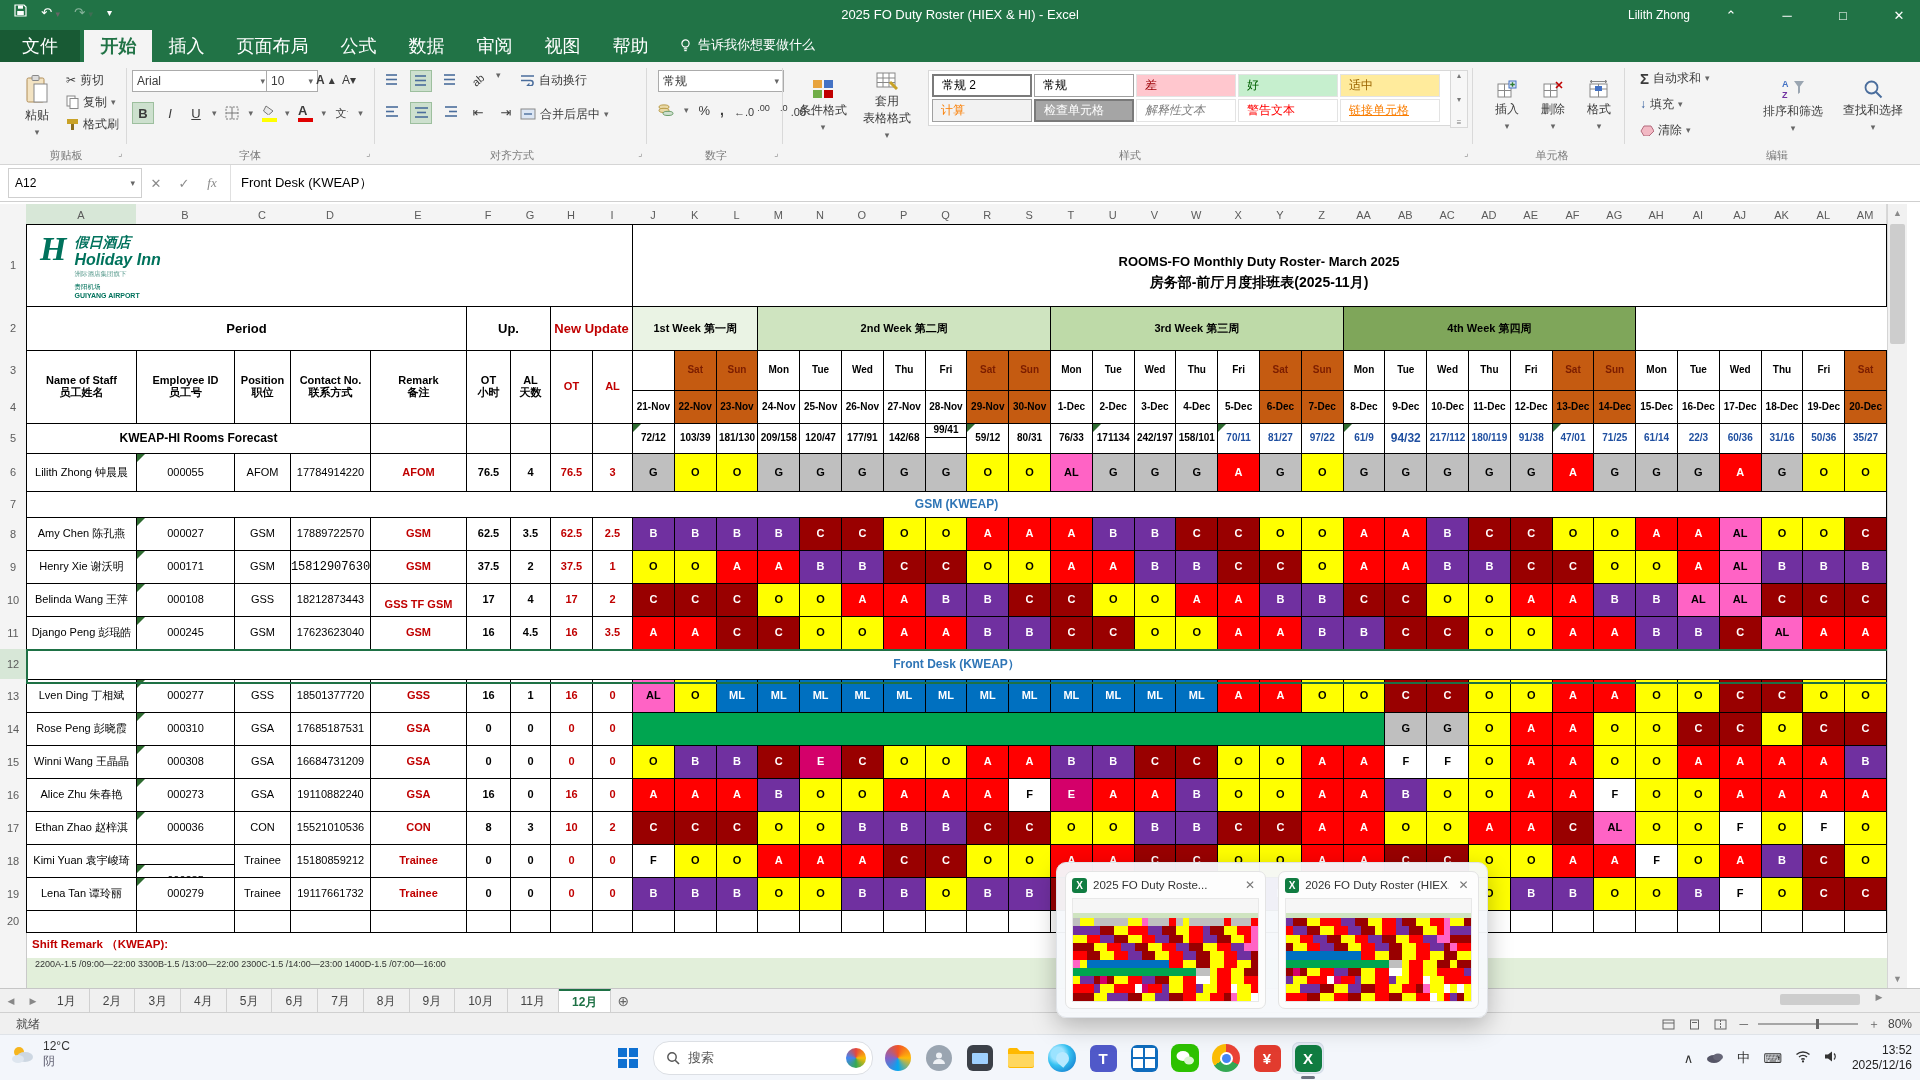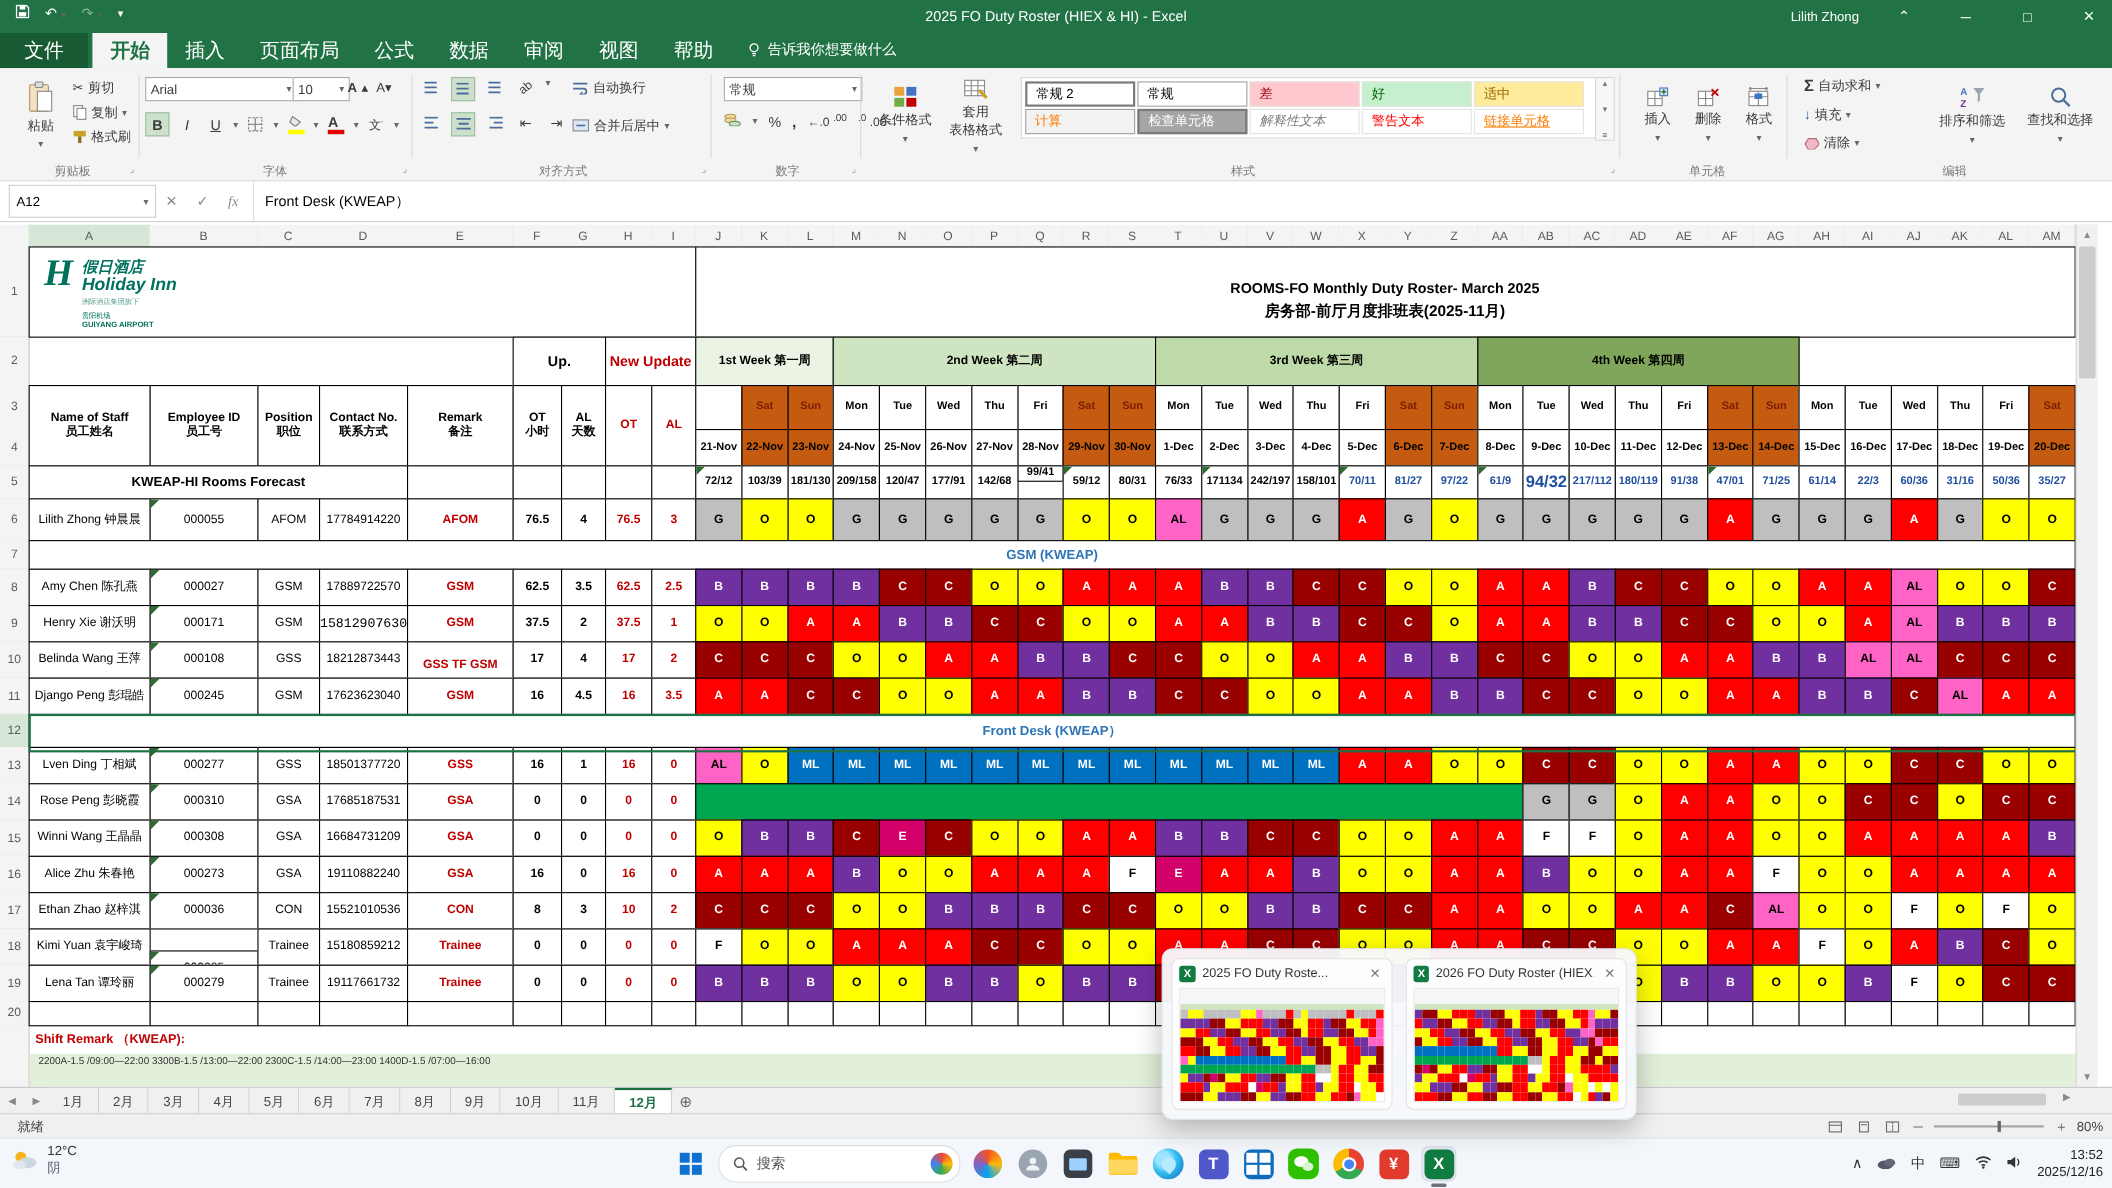--- a/index.html
+++ b/index.html
@@ -462,20 +462,21 @@
             <div style="color:#00725c;font-weight:bold;font-style:italic;font-size:16px;line-height:15px">Holiday Inn</div>
             <div style="color:#5b9c8f;font-size:6.5px;margin-top:3px">洲际酒店集团旗下</div>
             <div style="color:#00725c;font-size:6.5px;margin-top:4px">贵阳机场</div>
             <div style="color:#00725c;font-size:7px;font-weight:bold">GUIYANG AIRPORT</div>
           </span>
         </div>
       </div>
       <div class="cell" style="left: 632px; top: 20px; width: 1255px; height: 83px;"></div>
       <div style="position: absolute; left: 632px; top: 50px; width: 1254px; text-align: center; font-weight: bold; font-size: 13px;">ROOMS-FO Monthly Duty Roster- March 2025</div>
       <div style="position: absolute; left: 632px; top: 70px; width: 1254px; text-align: center; font-weight: bold; font-size: 14px;">房务部-前厅月度排班表(2025-11月)</div>
+      <div class="cell" style="left: 26px; top: 102px; width: 441px; height: 45px; font-weight: bold; font-size: 13px;">Period</div>
       <div class="cell" style="left: 466px; top: 102px; width: 85px; height: 45px; font-weight: bold; font-size: 13px;">Up.</div>
       <div class="cell" style="left: 550px; top: 102px; width: 83px; height: 45px; font-weight: bold; font-size: 13px; color: rgb(192, 0, 0);">New Update</div>
       <div class="cell" style="left: 632px; top: 102px; width: 126.4px; height: 45px; background: rgb(234, 243, 228); font-weight: bold; font-size: 11px;">1st Week 第一周</div>
       <div class="cell" style="left: 757.4px; top: 102px; width: 293.6px; height: 45px; background: rgb(207, 228, 192); font-weight: bold; font-size: 11px;">2nd Week 第二周</div>
       <div class="cell" style="left: 1050px; top: 102px; width: 293.6px; height: 45px; background: rgb(190, 218, 168); font-weight: bold; font-size: 11px;">3rd Week 第三周</div>
       <div class="cell" style="left: 1342.6px; top: 102px; width: 293.6px; height: 45px; background: rgb(127, 166, 90); font-weight: bold; font-size: 11px;">4th Week 第四周</div>
       <div class="cell" style="left: 26px; top: 146px; width: 111px; height: 74px; flex-direction: column; font-weight: bold;">
         <div>Name of Staff</div>
         <div>员工姓名</div>
       </div>
@@ -586,21 +587,21 @@
       <div class="cell gmark" style="left: 966.4px; top: 219px; width: 42.8px; height: 31px; font-weight: bold; font-size: 10px; color: rgb(0, 0, 0);">59/12</div>
       <div class="cell" style="left: 1008.2px; top: 219px; width: 42.8px; height: 31px; font-weight: bold; font-size: 10px; color: rgb(0, 0, 0);">80/31</div>
       <div class="cell" style="left: 1050px; top: 219px; width: 42.8px; height: 31px; font-weight: bold; font-size: 10px; color: rgb(0, 0, 0);">76/33</div>
       <div class="cell gmark" style="left: 1091.8px; top: 219px; width: 42.8px; height: 31px; font-weight: bold; font-size: 10px; color: rgb(0, 0, 0);">171134</div>
       <div class="cell" style="left: 1133.6px; top: 219px; width: 42.8px; height: 31px; font-weight: bold; font-size: 10px; color: rgb(0, 0, 0);">242/197</div>
       <div class="cell" style="left: 1175.4px; top: 219px; width: 42.8px; height: 31px; font-weight: bold; font-size: 10px; color: rgb(0, 0, 0);">158/101</div>
       <div class="cell gmark" style="left: 1217.2px; top: 219px; width: 42.8px; height: 31px; font-weight: bold; font-size: 10px; color: rgb(31, 79, 160);">70/11</div>
       <div class="cell" style="left: 1259px; top: 219px; width: 42.8px; height: 31px; font-weight: bold; font-size: 10px; color: rgb(31, 79, 160);">81/27</div>
       <div class="cell" style="left: 1300.8px; top: 219px; width: 42.8px; height: 31px; font-weight: bold; font-size: 10px; color: rgb(31, 79, 160);">97/22</div>
       <div class="cell gmark" style="left: 1342.6px; top: 219px; width: 42.8px; height: 31px; font-weight: bold; font-size: 10px; color: rgb(31, 79, 160);">61/9</div>
-      <div class="cell" style="left: 1384.4px; top: 219px; width: 42.8px; height: 31px; font-weight: bold; font-size: 15px; color: rgb(31, 79, 160);">94/32</div>
+      <div class="cell" style="left: 1384.4px; top: 219px; width: 42.8px; height: 31px; font-weight: bold; font-size: 12px; color: rgb(31, 79, 160);">94/32</div>
       <div class="cell" style="left: 1426.2px; top: 219px; width: 42.8px; height: 31px; font-weight: bold; font-size: 10px; color: rgb(31, 79, 160);">217/112</div>
       <div class="cell" style="left: 1468px; top: 219px; width: 42.8px; height: 31px; font-weight: bold; font-size: 10px; color: rgb(31, 79, 160);">180/119</div>
       <div class="cell" style="left: 1509.8px; top: 219px; width: 42.8px; height: 31px; font-weight: bold; font-size: 10px; color: rgb(31, 79, 160);">91/38</div>
       <div class="cell gmark" style="left: 1551.6px; top: 219px; width: 42.8px; height: 31px; font-weight: bold; font-size: 10px; color: rgb(31, 79, 160);">47/01</div>
       <div class="cell" style="left: 1593.4px; top: 219px; width: 42.8px; height: 31px; font-weight: bold; font-size: 10px; color: rgb(31, 79, 160);">71/25</div>
       <div class="cell" style="left: 1635.2px; top: 219px; width: 42.8px; height: 31px; font-weight: bold; font-size: 10px; color: rgb(31, 79, 160);">61/14</div>
       <div class="cell" style="left: 1677px; top: 219px; width: 42.8px; height: 31px; font-weight: bold; font-size: 10px; color: rgb(31, 79, 160);">22/3</div>
       <div class="cell" style="left: 1718.8px; top: 219px; width: 42.8px; height: 31px; font-weight: bold; font-size: 10px; color: rgb(31, 79, 160);">60/36</div>
       <div class="cell" style="left: 1760.6px; top: 219px; width: 42.8px; height: 31px; font-weight: bold; font-size: 10px; color: rgb(31, 79, 160);">31/16</div>
       <div class="cell" style="left: 1802.4px; top: 219px; width: 42.8px; height: 31px; font-weight: bold; font-size: 10px; color: rgb(31, 79, 160);">50/36</div>

